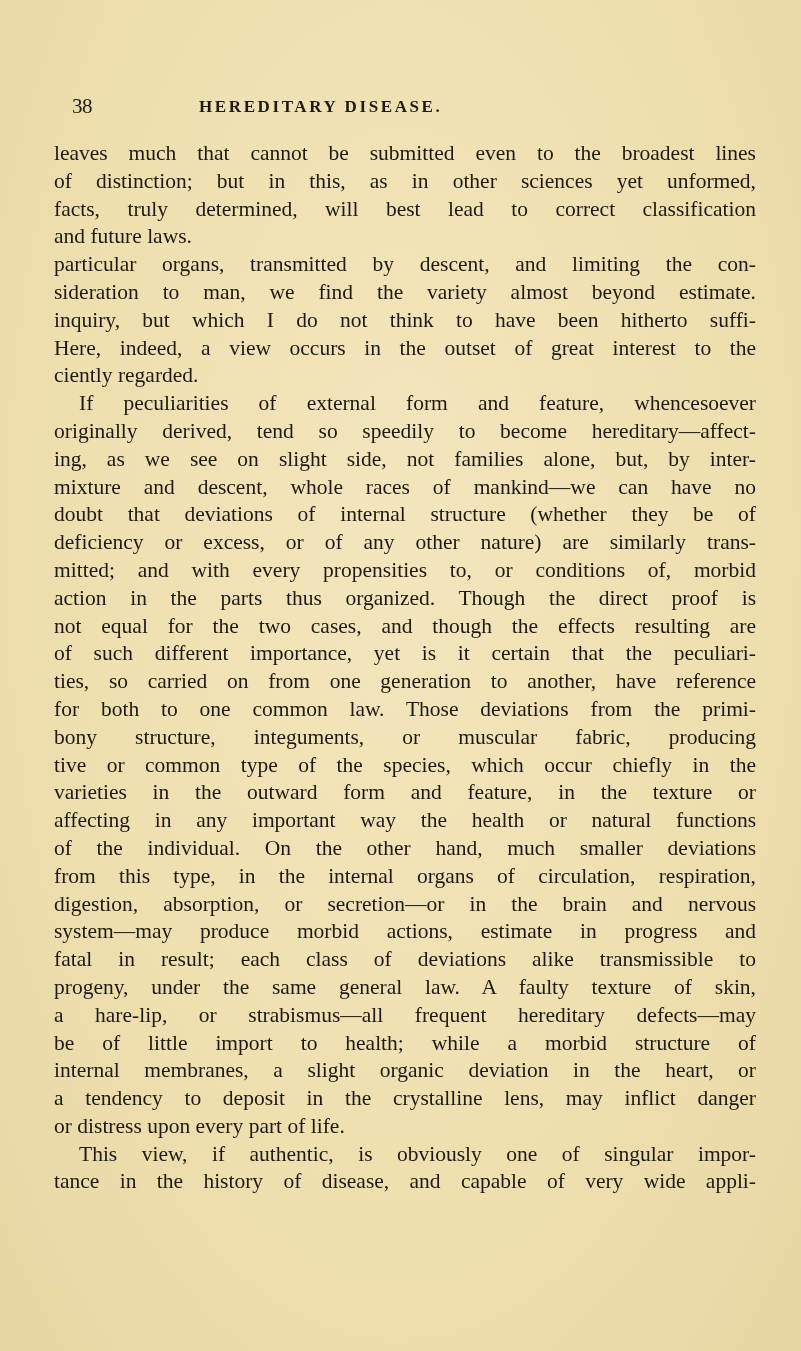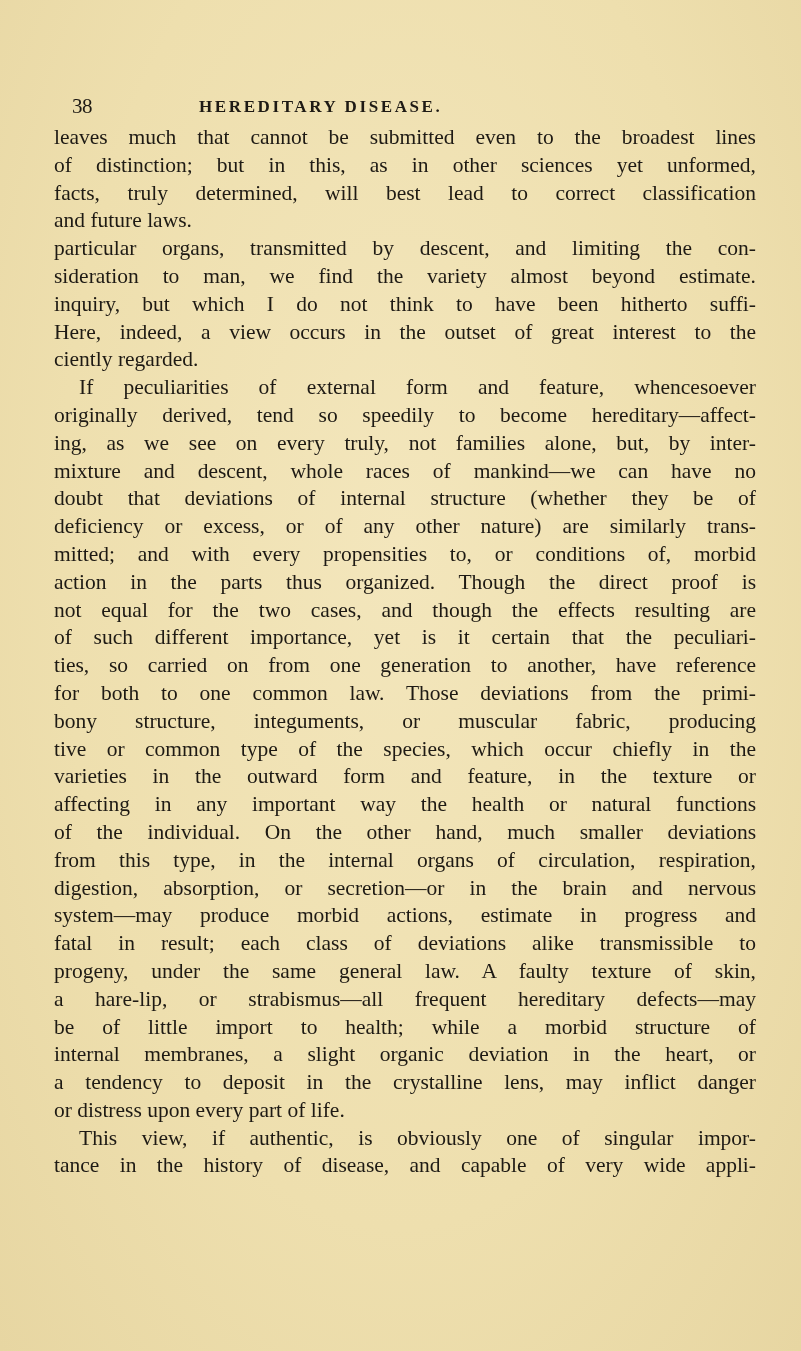--- a/index.html
+++ b/index.html
@@ -18,21 +18,21 @@
     .page-number {
       position: absolute; left: 0; top: 0;
       font-size: 21px; letter-spacing: -0.5px;
     }
     .running-title {
       position: absolute; left: 127px; top: 3px;
       font-size: 17px; letter-spacing: 2.6px; font-weight: bold;
       font-family: "Liberation Serif", serif;
     }
     .body-text {
-      position: absolute; left: 54px; top: 124px; width: 702px;
+      position: absolute; left: 54px; top: 140px; width: 702px;
       font-size: 21.5px; line-height: 27.8px; font-family: Liberation Serif, serif;
     }
     .line {
       display: block; white-space: nowrap;
       text-align: justify; text-align-last: justify;
       height: 27.8px;
     }
     .line.last { text-align-last: left; }
     .line.indent { padding-left: 25px; }
   </style>
@@ -49,21 +49,21 @@
       <span class="line">of distinction; but in this, as in other sciences yet unformed,</span>
       <span class="line">facts, truly determined, will best lead to correct classification</span>
       <span class="line last">and future laws.</span>
       <span class="line">particular organs, transmitted by descent, and limiting the con-</span>
       <span class="line">sideration to man, we find the variety almost beyond estimate.</span>
       <span class="line">inquiry, but which I do not think to have been hitherto suffi-</span>
       <span class="line">Here, indeed, a view occurs in the outset of great interest to the</span>
       <span class="line last">ciently regarded.</span>
       <span class="line indent">If peculiarities of external form and feature, whencesoever</span>
       <span class="line">originally derived, tend so speedily to become hereditary—affect-</span>
-      <span class="line">ing, as we see on every truly, not families alone, but, by inter-</span>
+      <span class="line">ing, as we see on slight side, not families alone, but, by inter-</span>
       <span class="line">mixture and descent, whole races of mankind—we can have no</span>
       <span class="line">doubt that deviations of internal structure (whether they be of</span>
       <span class="line">deficiency or excess, or of any other nature) are similarly trans-</span>
       <span class="line">mitted; and with every propensities to, or conditions of, morbid</span>
       <span class="line">action in the parts thus organized. Though the direct proof is</span>
       <span class="line">not equal for the two cases, and though the effects resulting are</span>
       <span class="line">of such different importance, yet is it certain that the peculiari-</span>
       <span class="line">ties, so carried on from one generation to another, have reference</span>
       <span class="line">for both to one common law. Those deviations from the primi-</span>
       <span class="line">bony structure, integuments, or muscular fabric, producing</span>

